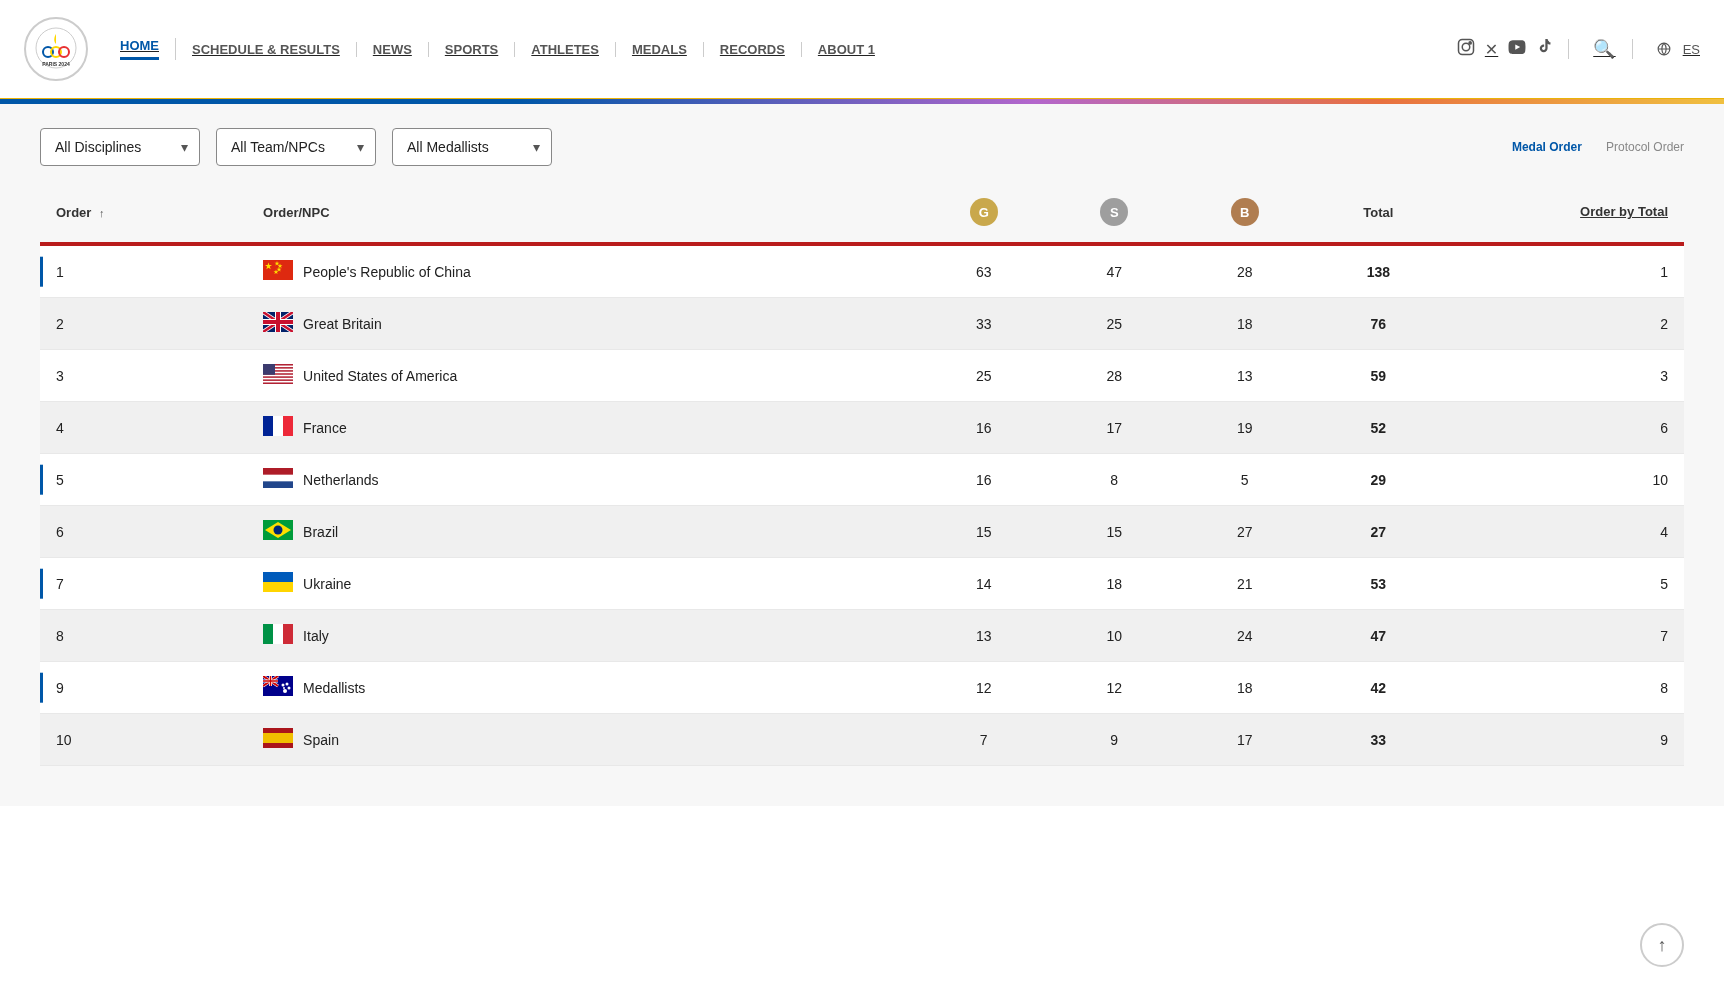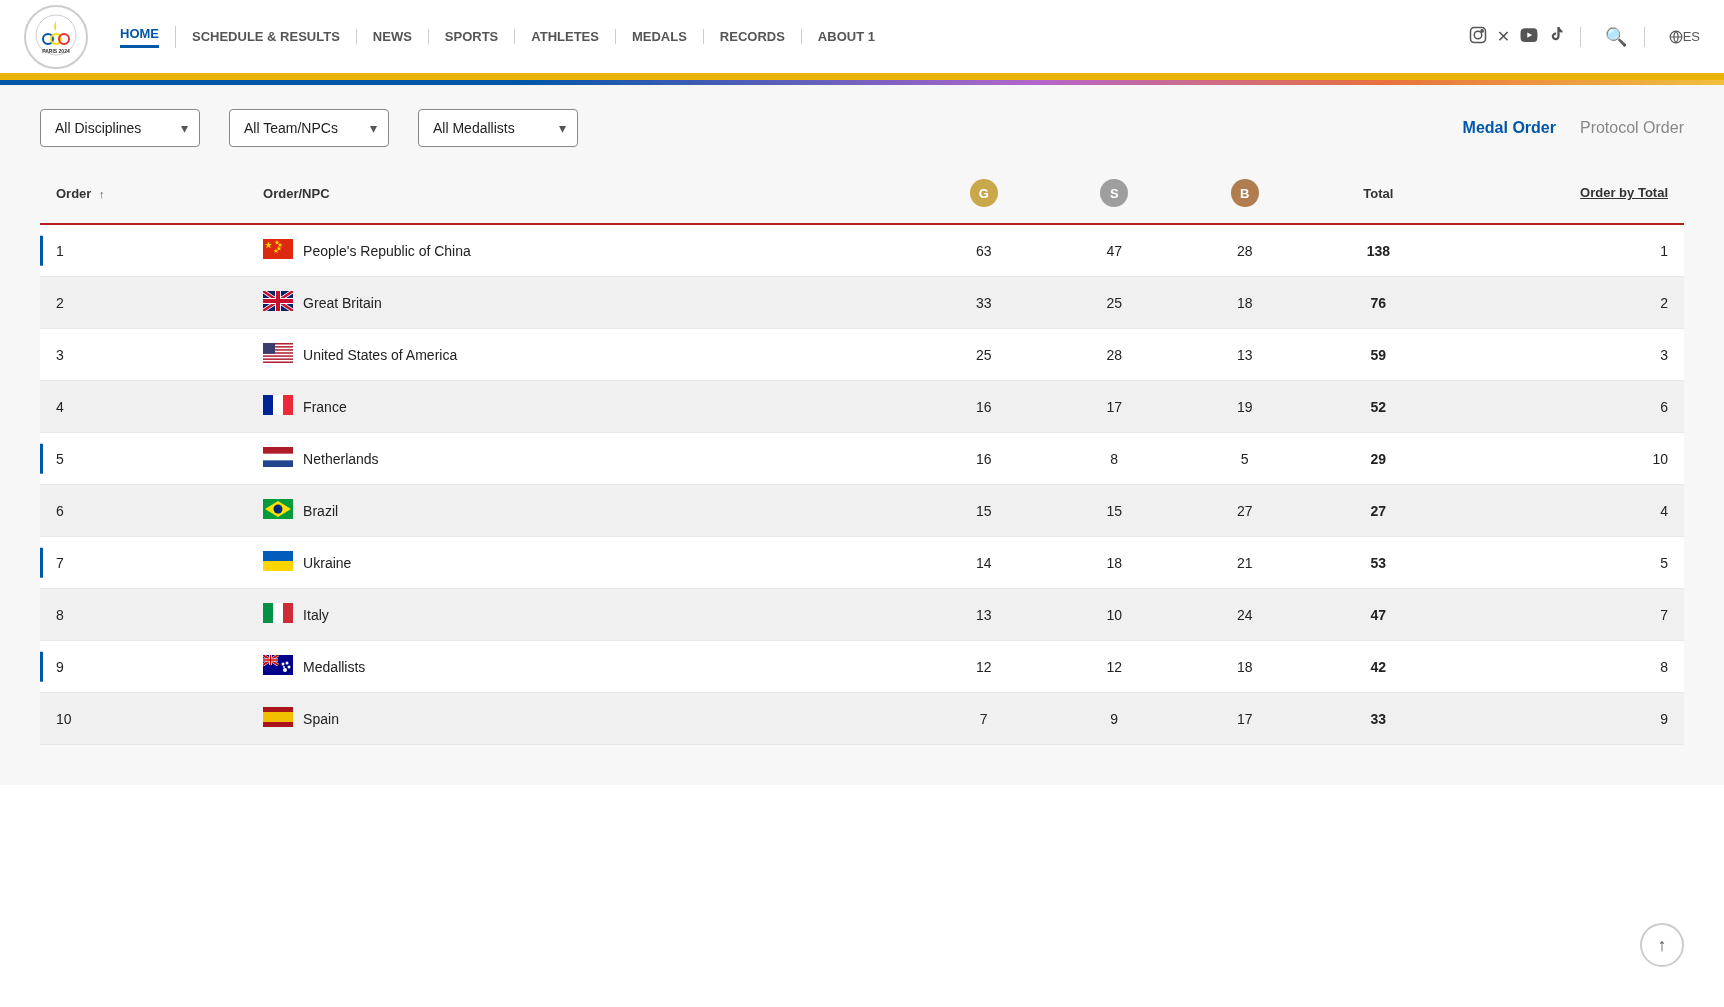--- a/index.html
+++ b/index.html
@@ -1,22 +1,22 @@
 <!DOCTYPE html>
 <html><head>
   <meta charset="utf-8">
   <style>
     * { margin: 0; padding: 0; box-sizing: border-box; }
     body { font-family: Arial, sans-serif; background: #fff; color: #222; font-size: 14px; }
 
     
     .nav-bar {
       display: flex; align-items: center; padding: 0 24px;
-      background: #fff; border-bottom: 7px solid #eab308;
-      height: 80px; position: relative;
+      background: #fff; border-bottom: 1px solid #eab308;
+      height: 99px; position: relative; text-decoration: underline;
     }
     .nav-logo {
       width: 64px; height: 64px; border-radius: 50%; border: 2px solid #ccc;
       display: flex; align-items: center; justify-content: center;
       font-size: 10px; font-weight: bold; color: #222; overflow: hidden;
       flex-shrink: 0; margin-right: 16px;
       background: #fff;
     }
     .nav-logo-inner {
       text-align: center; line-height: 1.2; font-size: 9px; font-weight: bold;
@@ -33,60 +33,60 @@
     .nav-link.active { color: #0057A8; }
     .nav-link.active::after {
       content: ''; display: block; height: 3px; background: #0057A8;
       margin-top: 4px;
     }
     .nav-social {
       display: flex; align-items: center; gap: 10px; margin-left: 16px;
     }
     .nav-social-icon { font-size: 16px; color: #555; cursor: pointer; }
     .nav-search { font-size: 18px; color: #555; cursor: pointer; margin-left: 8px; }
-    .nav-lang { font-size: 13px; color: #555; cursor: pointer; margin-left: 8px; display: flex; align-items: center; gap: 0; }
+    .nav-lang { font-size: 13px; color: #555; cursor: pointer; margin-left: 8px; display: flex; align-items: center; gap: 12px; }
 
     
     .rainbow-bar {
       height: 5px;
       background: linear-gradient(to right, #0057A8 0%, #0057A8 30%, #b366cc 60%, #e87040 80%, #f0c040 100%);
     }
 
     
     .filters-section {
       padding: 24px 40px 16px 40px;
-      display: flex; align-items: center; gap: 29px;
+      display: flex; align-items: center; gap: 16px;
       background: #f7f7f7;
     }
     .filter-select {
       border: 1.5px solid #888; border-radius: 4px; padding: 10px 36px 10px 14px;
       font-size: 14px; color: #222; background: #fff; appearance: none;
       cursor: pointer; min-width: 160px; position: relative;
     }
     .filter-wrapper {
       position: relative; display: inline-block;
     }
     .filter-wrapper::after {
       content: '▾'; position: absolute; right: 12px; top: 50%; transform: translateY(-50%);
       pointer-events: none; color: #555;
     }
     .order-options {
       margin-left: auto; display: flex; gap: 24px; align-items: center;
     }
     .order-btn {
-      font-size: 16px; cursor: pointer; color: #888;
+      font-size: 12px; cursor: pointer; color: #888;
     }
     .order-btn.active { color: #0057A8; font-weight: 600; }
 
     
     .table-section { padding: 0 40px 40px 40px; background: #f7f7f7; }
     table { width: 100%; border-collapse: collapse; }
     thead th {
       padding: 16px 8px; text-align: center; font-size: 13px; font-weight: 600; color: #333;
-      border-bottom: 2px solid #b91c1c;
+      border-bottom: 4px solid #b91c1c;
     }
     thead th.col-order { text-align: left; padding-left: 16px; }
     thead th.col-team { text-align: left; }
     thead th.col-order-total { text-align: right; padding-right: 16px; line-height: 1.4; text-decoration: underline; }
 
     tbody tr { border-bottom: 1px solid #e8e8e8; }
     tbody tr:nth-child(even) { background: #f0f0f0; }
     tbody tr:nth-child(odd) { background: #fff; }
 
     td { padding: 14px 8px; font-size: 14px; color: #222; text-align: center; }

